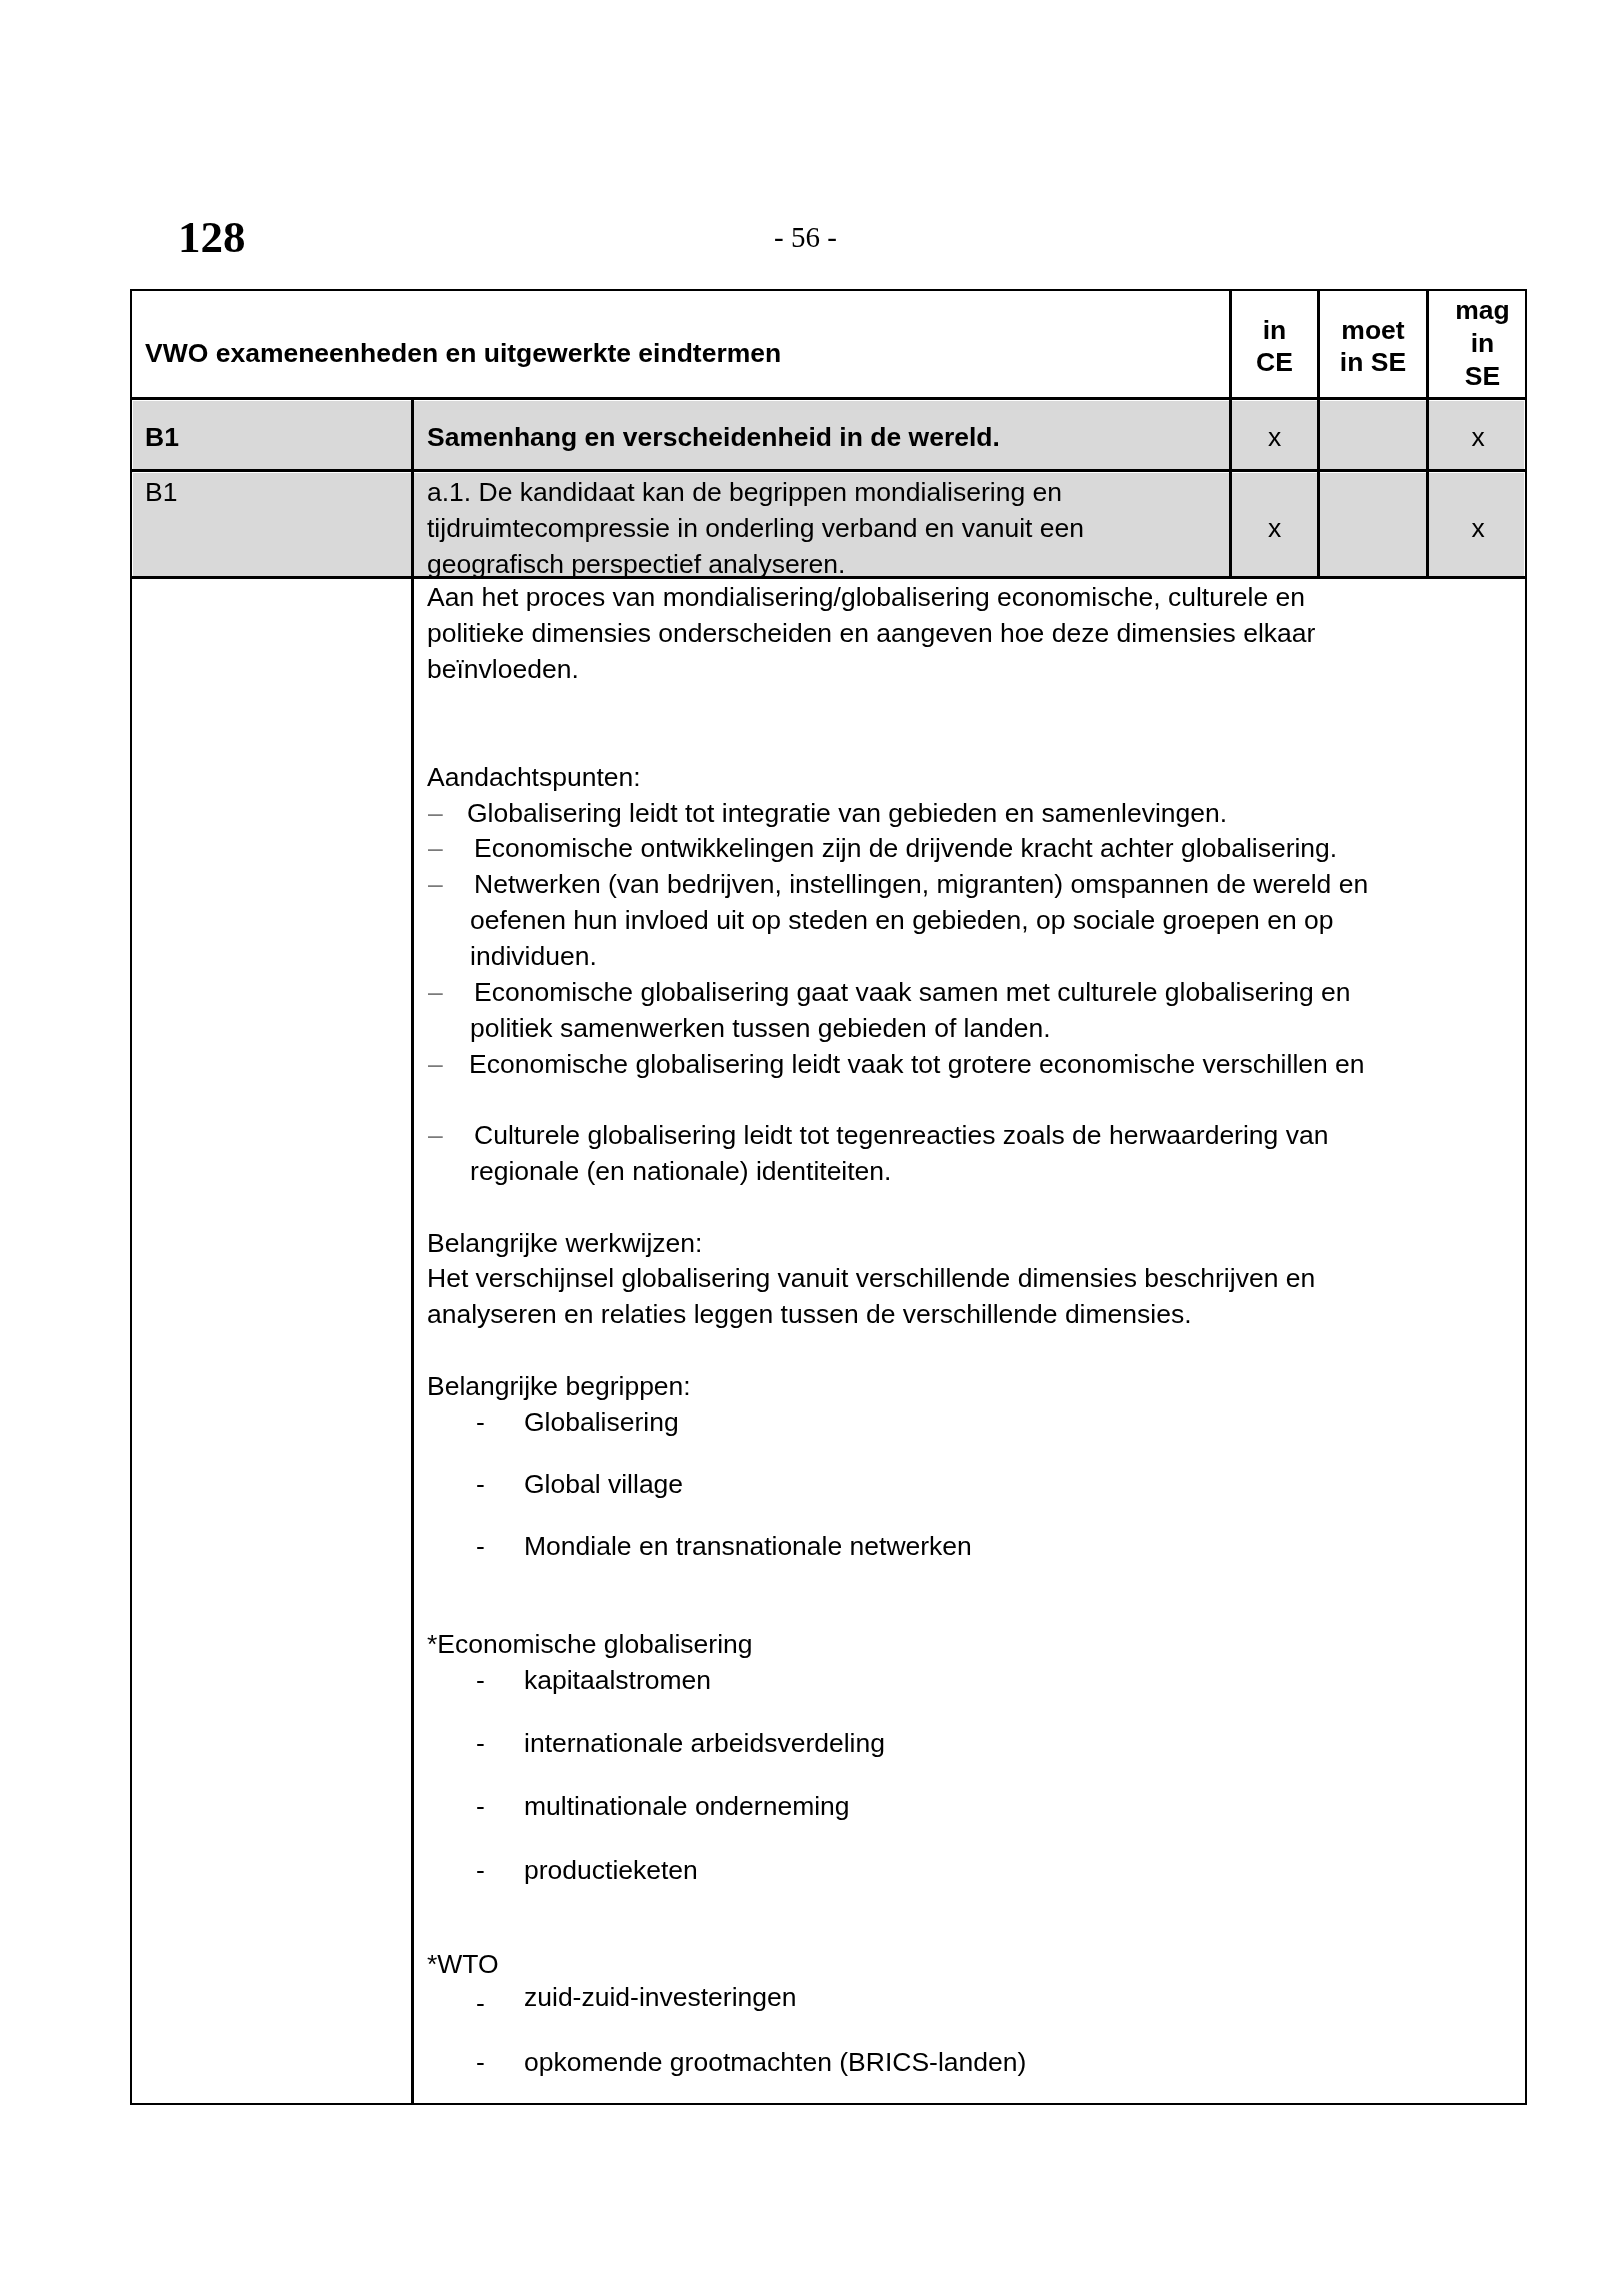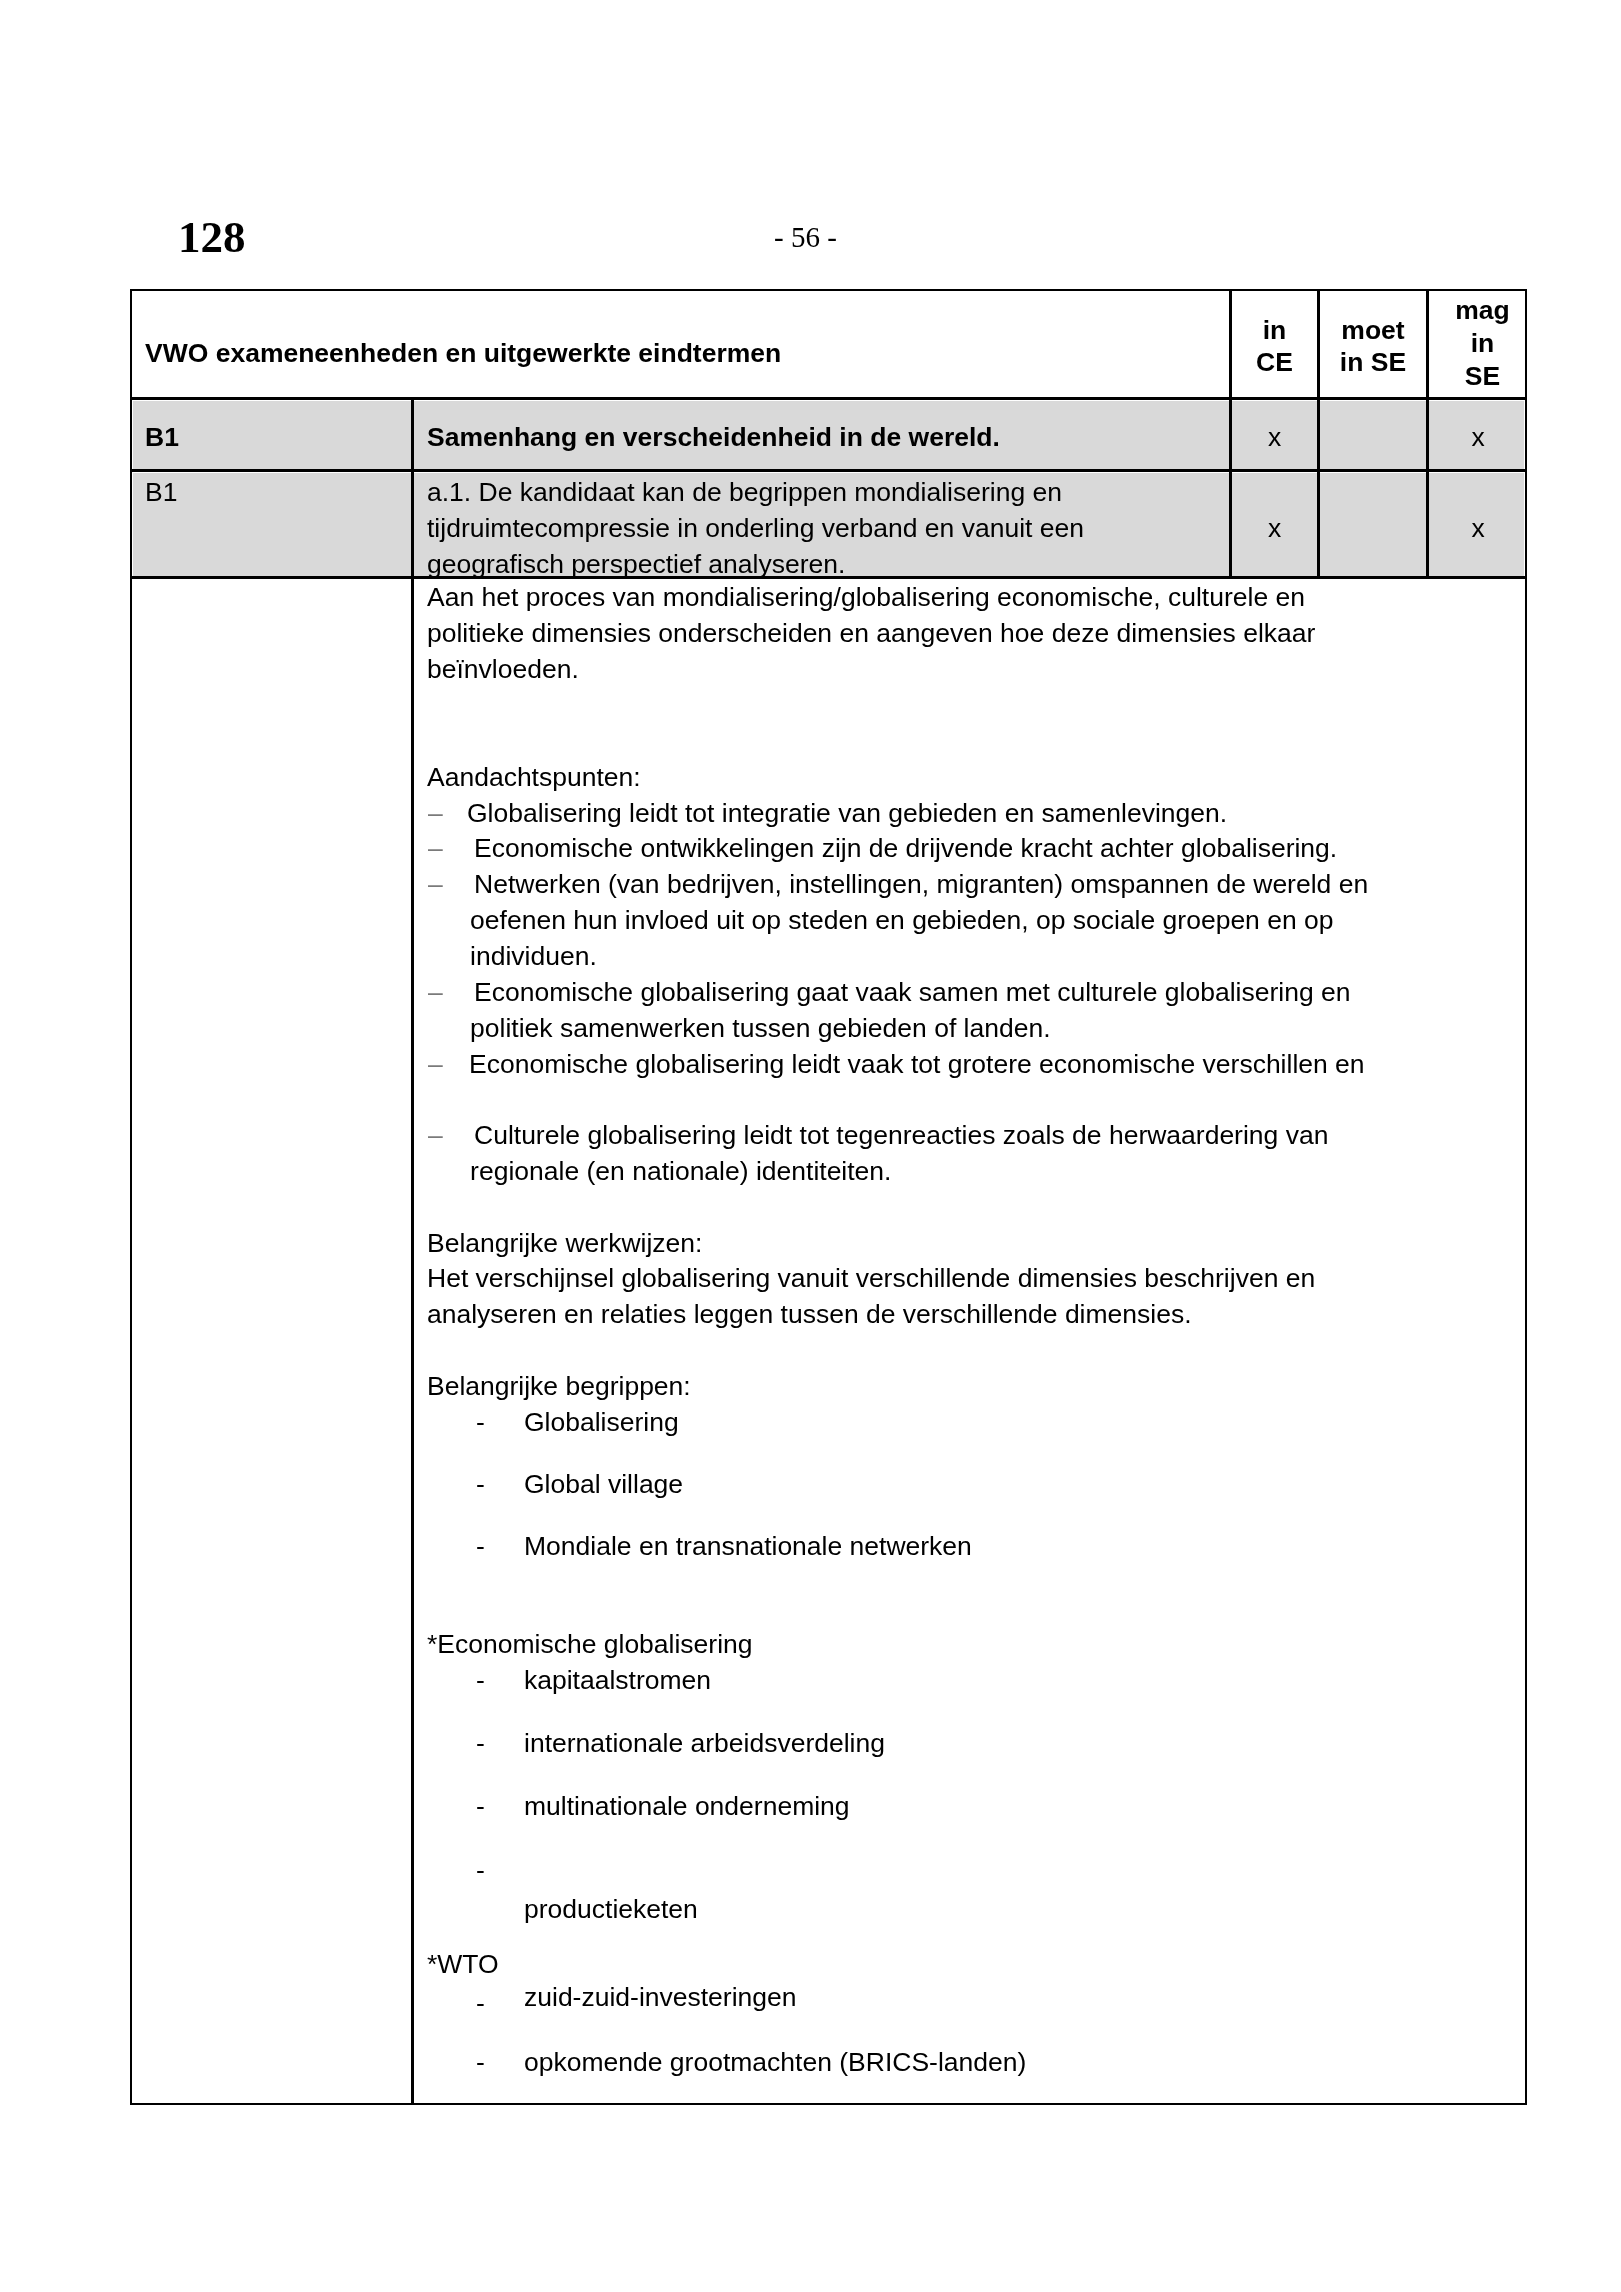--- a/index.html
+++ b/index.html
@@ -123,20 +123,20 @@
 <div class="t" style="left:524px; top:1528px;">Mondiale en transnationale netwerken</div>
 
 <div class="t" style="left:427px; top:1626px;">*Economische globalisering</div>
 <div class="t" style="left:476px; top:1662px;">-</div>
 <div class="t" style="left:524px; top:1662px;">kapitaalstromen</div>
 <div class="t" style="left:476px; top:1725px;">-</div>
 <div class="t" style="left:524px; top:1725px;">internationale arbeidsverdeling</div>
 <div class="t" style="left:476px; top:1788px;">-</div>
 <div class="t" style="left:524px; top:1788px;">multinationale onderneming</div>
 <div class="t" style="left:476px; top:1852px;">-</div>
-<div class="t" style="left:524px; top:1852px;margin-top:39px;">productieketen</div>
+<div class="t" style="left:524px; top:1852px;">productieketen</div>
 
 <div class="t" style="left:427px; top:1946px;">*WTO</div>
 <div class="t" style="left:476px; top:1985px;">-</div>
 <div class="t" style="left:524px; top:1979px;">zuid-zuid-investeringen</div>
 <div class="t" style="left:476px; top:2044px;">-</div>
 <div class="t" style="left:524px; top:2044px;">opkomende grootmachten (BRICS-landen)</div>
 
 
 </body></html>

